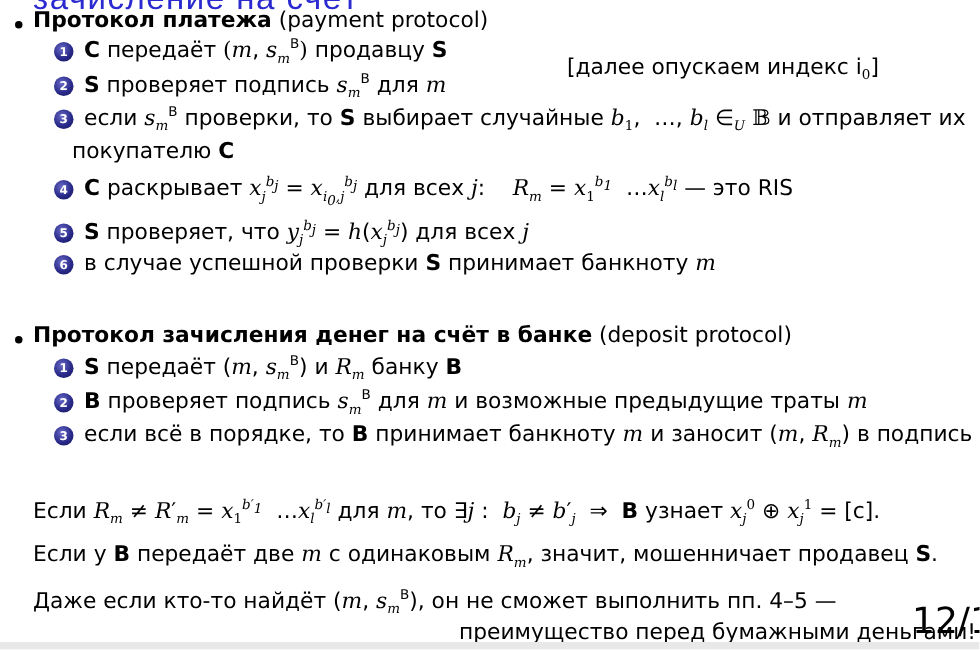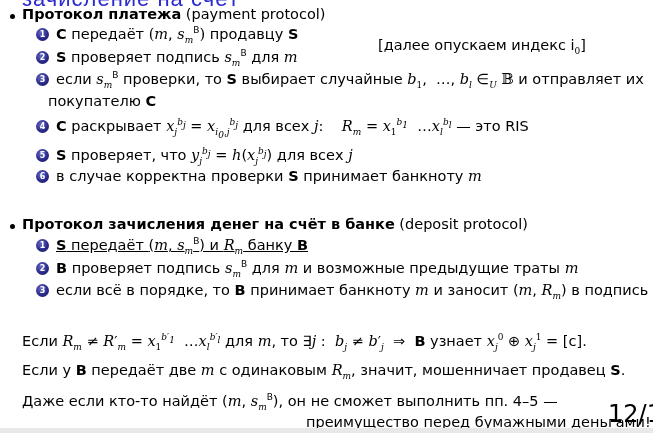--- a/index.html
+++ b/index.html
@@ -58,30 +58,30 @@
   <b>C</b><span> раскрывает </span><span class="m">x</span><sub class="m">j</sub><sup class="m">b<sub>j</sub></sup> = <span class="m">x</span><sub class="m">i<sub>0</sub>,j</sub><sup class="m">b<sub>j</sub></sup><span> для всех </span><span class="m">j</span>: &nbsp;&nbsp; <span class="m">R<sub>m</sub></span> = <span class="m">x</span><sub class="mr">1</sub><sup class="m">b<sub>1</sub></sup> &nbsp;…<span class="m">x</span><sub class="m">l</sub><sup class="m">b<sub>l</sub></sup><span> — это RIS</span>
 </div>
 
 <div class="num" style="left:36px;top:149px;">5</div>
 <div class="line" style="left:56px;top:146px;">
   <b>S</b><span> проверяет, что </span><span class="m">y</span><sub class="m">j</sub><sup class="m">b<sub>j</sub></sup> = <span class="m">h</span>(<span class="m">x</span><sub class="m">j</sub><sup class="m">b<sub>j</sub></sup>)<span> для всех </span><span class="m">j</span>
 </div>
 
 <div class="num" style="left:36px;top:170px;">6</div>
 <div class="line" style="left:56px;top:167px;">
-  <span>в случае корректна проверки </span><b>S</b><span> принимает банкноту </span><span class="m">m</span>
+  <span>в случае успешной проверки </span><b>S</b><span> принимает банкноту </span><span class="m">m</span>
 </div>
 
 <div class="bullet" style="left:10px;top:224px;"></div>
 <div class="line" style="left:22px;top:215px;text-align:center;">
   <b>Протокол зачисления денег на счёт в банке</b><span> (deposit protocol)</span>
 </div>
 
 <div class="num" style="left:36px;top:239px;">1</div>
-<div class="line" style="left:56px;top:236px;text-decoration:underline;">
+<div class="line" style="left:56px;top:236px;">
   <b>S</b><span> передаёт </span>(<span class="m">m</span>, <span class="m">s</span><sub class="m">m</sub><sup>B</sup>)<span> и </span><span class="m">R<sub>m</sub></span><span> банку </span><b>B</b>
 </div>
 
 <div class="num" style="left:36px;top:262px;">2</div>
 <div class="line" style="left:56px;top:259px;">
   <b>B</b><span> проверяет подпись </span><span class="m">s</span><sub class="m">m</sub><sup>B</sup><span> для </span><span class="m">m</span><span> и возможные предыдущие траты </span><span class="m">m</span>
 </div>
 
 <div class="num" style="left:36px;top:284px;">3</div>
 <div class="line" style="left:56px;top:281px;">

